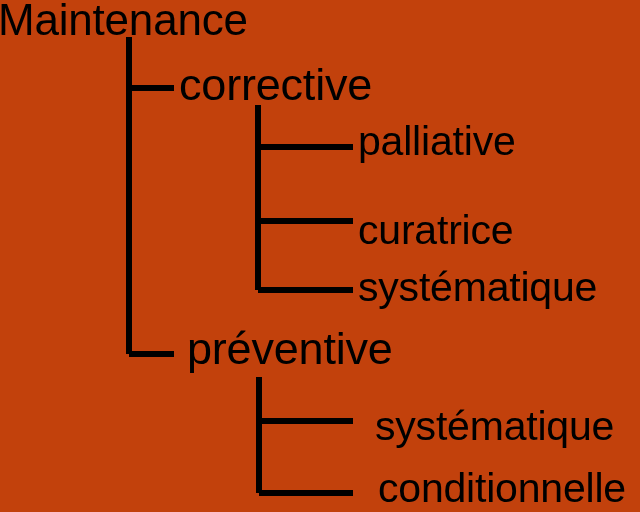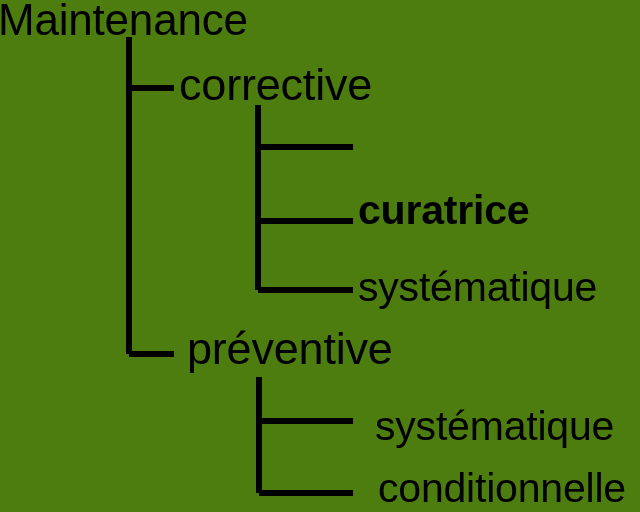--- a/index.html
+++ b/index.html
@@ -11,21 +11,21 @@
   body {
     width: 640px;
     height: 512px;
     overflow: hidden;
     font-family: "Liberation Sans", sans-serif;
   }
   #diagram {
     position: relative;
     width: 640px;
     height: 512px;
-    background: #4d7c0f;
+    background: #c2410c;
   }
   #tree-svg {
     position: absolute;
     left: 0;
     top: 0;
     width: 640px;
     height: 512px;
   }
   .node-label {
     position: absolute;
@@ -39,21 +39,21 @@
   
   .lvl0 { font-size: 44px; }
   
   .lvl1 { font-size: 45px; text-align: right; }
   
   .lvl2 { font-size: 41px; }
 
   #label-root        { left: -2px;  top: -2px;  }
   #label-corrective  { left: 179px; top: 62px;  }
   #label-palliative  { left: 358px; top: 121px; }
-  #label-curatrice   { left: 358px; top: 190px; font-weight: bold; }
+  #label-curatrice   { left: 358px; top: 210px; }
   #label-amelioration{ left: 358px; top: 267px; }
   #label-preventive  { left: 187px; top: 326px; }
   #label-systematique{ left: 375px; top: 393px; margin-top: 13px; }
   #label-conditionnelle { left: 358px; top: 468px; margin-left: 20px; }
 </style>
 </head>
 <body>
 
 <div id="diagram">
 
@@ -80,20 +80,21 @@
 
       <line x1="259" y1="493" x2="353" y2="493"></line>
 
     </g>
   </svg>
 
   <div class="node-label lvl0" id="label-root">Maintenance</div>
 
   <div class="node-label lvl1" id="label-corrective">corrective</div>
 
+  <div class="node-label lvl2" id="label-palliative">palliative</div>
 
   <div class="node-label lvl2" id="label-curatrice">curatrice</div>
 
   <div class="node-label lvl2" id="label-amelioration">systématique</div>
 
   <div class="node-label lvl1" id="label-preventive">préventive</div>
 
   <div class="node-label lvl2" id="label-systematique">systématique</div>
 
   <div class="node-label lvl2" id="label-conditionnelle">conditionnelle</div>

